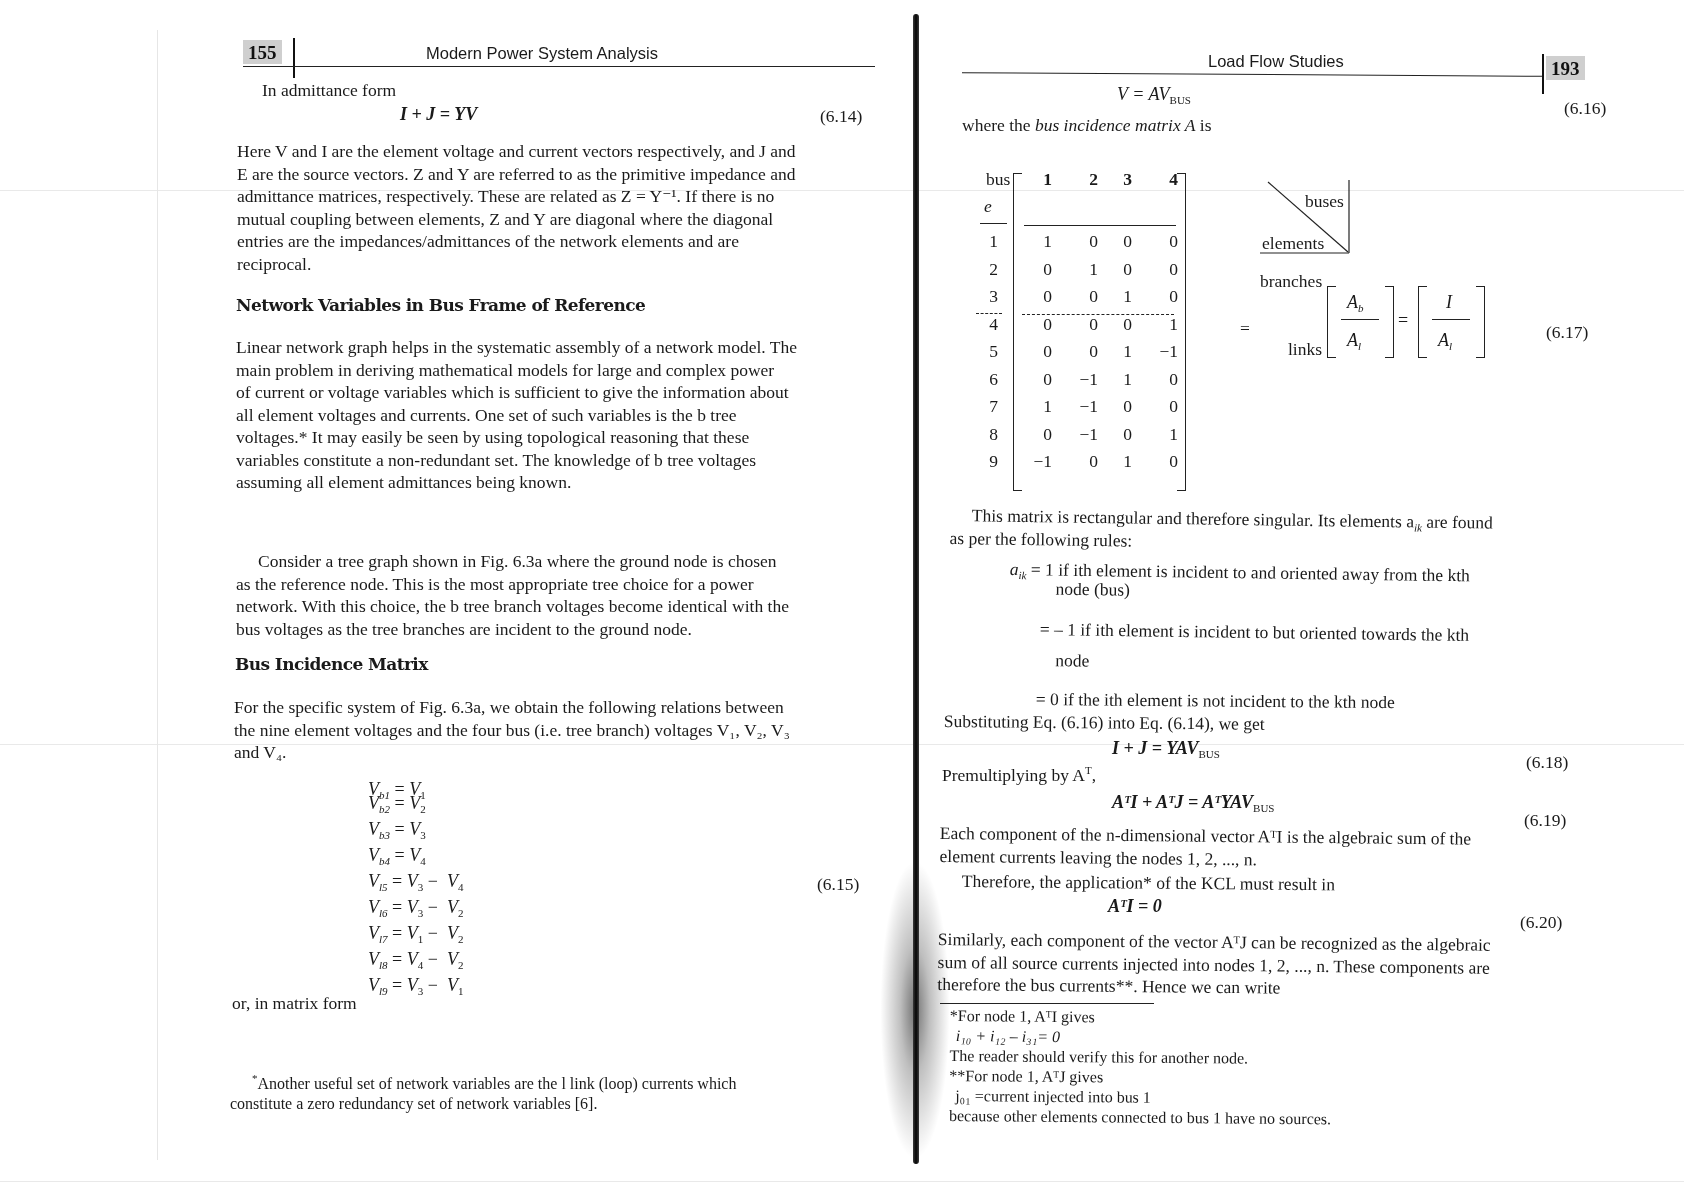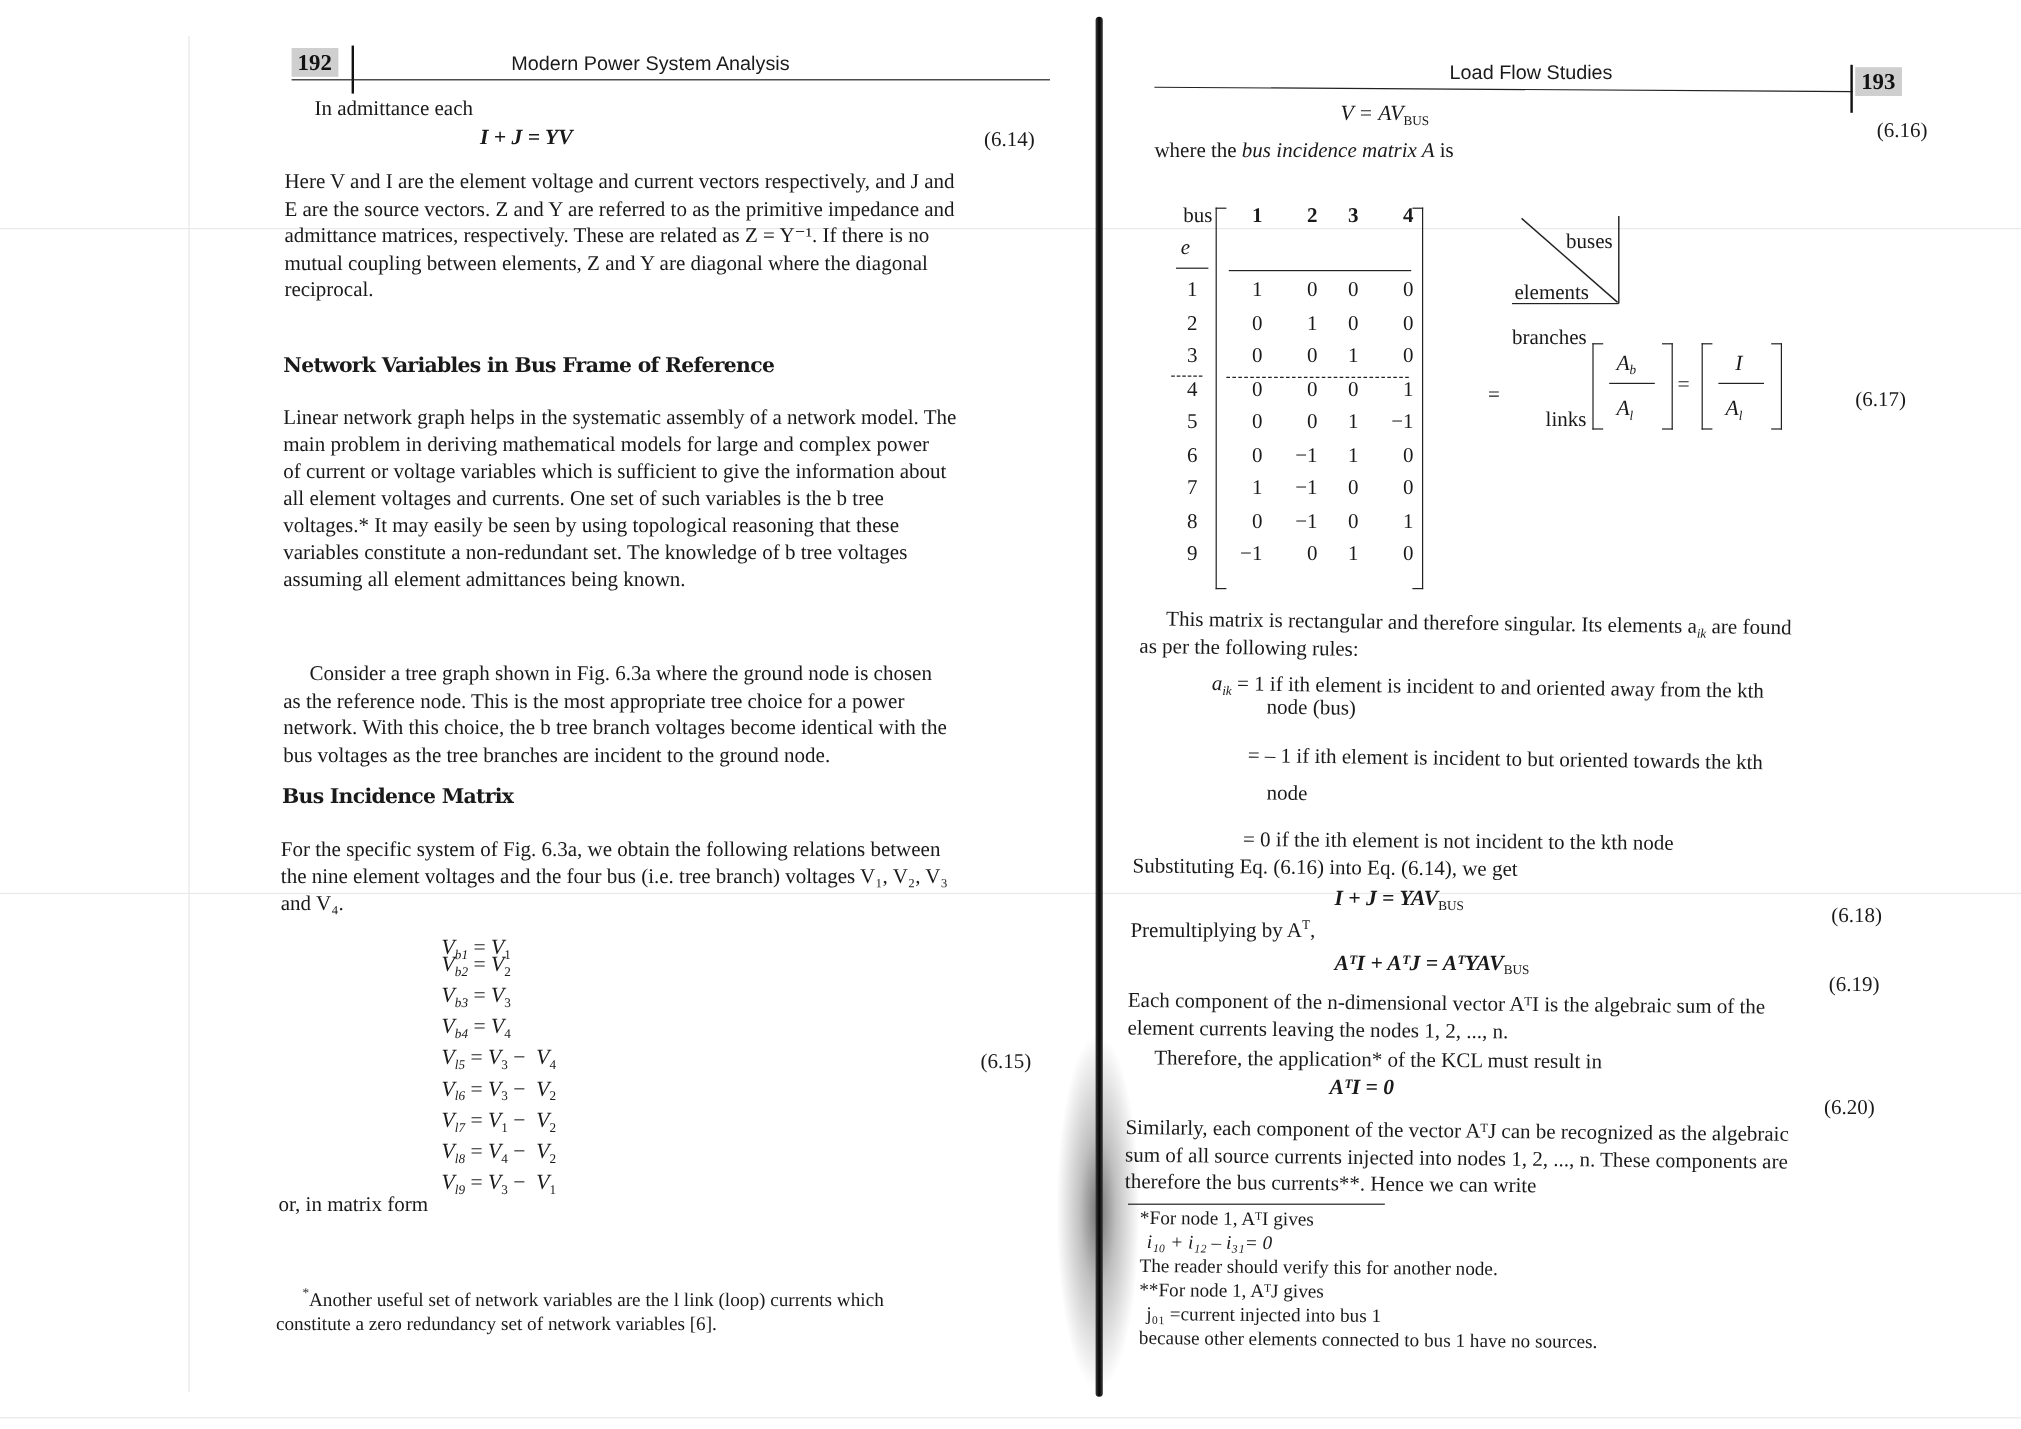--- a/index.html
+++ b/index.html
@@ -45,34 +45,35 @@
 
 <div class="scan-line" style="top:190px"></div>
 <div class="scan-line" style="top:744px"></div>
 <div class="scan-line" style="top:1181px"></div>
 <div class="abs" style="left:157px;top:30px;width:1px;height:1130px;background:#e6e6e6"></div>
 
 <div class="spine-shadow"></div>
 <div class="spine"></div>
 
 <div>
-  <div class="abs page-num-box" style="left:243px;top:40px">192</div>
+  <div class="abs page-num-box" style="left:243px;top:40px">155</div>
   <div class="abs" style="left:293px;top:38px;width:2px;height:40px;background:#111"></div>
   <div class="abs running-head" style="left:426px;top:44px">Modern Power System Analysis</div>
   <div class="rule" style="left:243px;top:66px;width:632px"></div>
 
-  <div class="abs body-text" style="left:262px;top:79px">In admittance each</div>
+  <div class="abs body-text" style="left:262px;top:79px">In admittance form</div>
   <div class="abs eq it bd" style="left:400px;top:104px">I + J = YV</div>
   <div class="abs eqno" style="left:820px;top:106px">(6.14)</div>
 
   <div class="abs body-text" style="left:237px;top:140px;width:638px">
     <div>Here V and I are the element voltage and current vectors respectively, and J and</div>
     <div>E are the source vectors. Z and Y are referred to as the primitive impedance and</div>
     <div>admittance matrices, respectively. These are related as Z = Y⁻¹. If there is no</div>
     <div>mutual coupling between elements, Z and Y are diagonal where the diagonal</div>
+    <div>entries are the impedances/admittances of the network elements and are</div>
     <div class="last">reciprocal.</div>
   </div>
 
   <div class="abs heading" style="left:236px;top:295px">Network Variables in Bus Frame of Reference</div>
 
   <div class="abs body-text" style="left:236px;top:336px;width:636px">
     <div>Linear network graph helps in the systematic assembly of a network model. The</div>
     <div>main problem in deriving mathematical models for large and complex power</div>
     <div>of current or voltage variables which is sufficient to give the information about</div>
     <div>all element voltages and currents. One set of such variables is the b tree</div>

